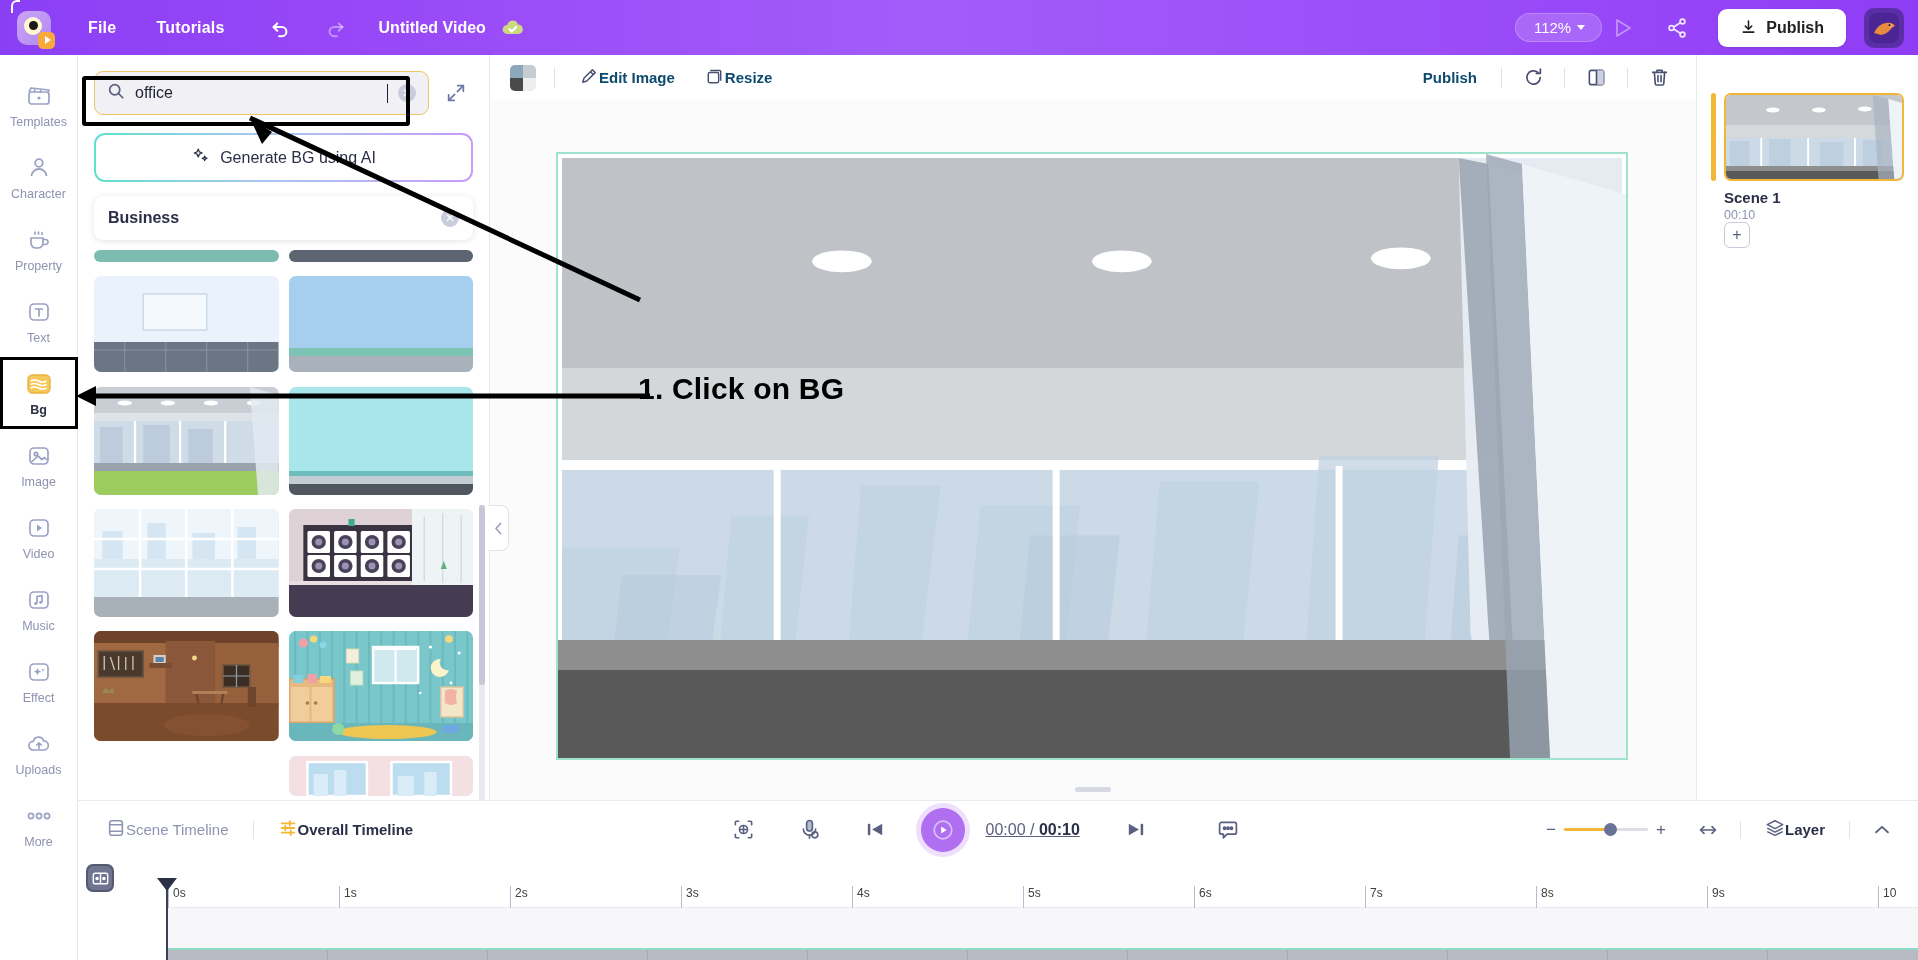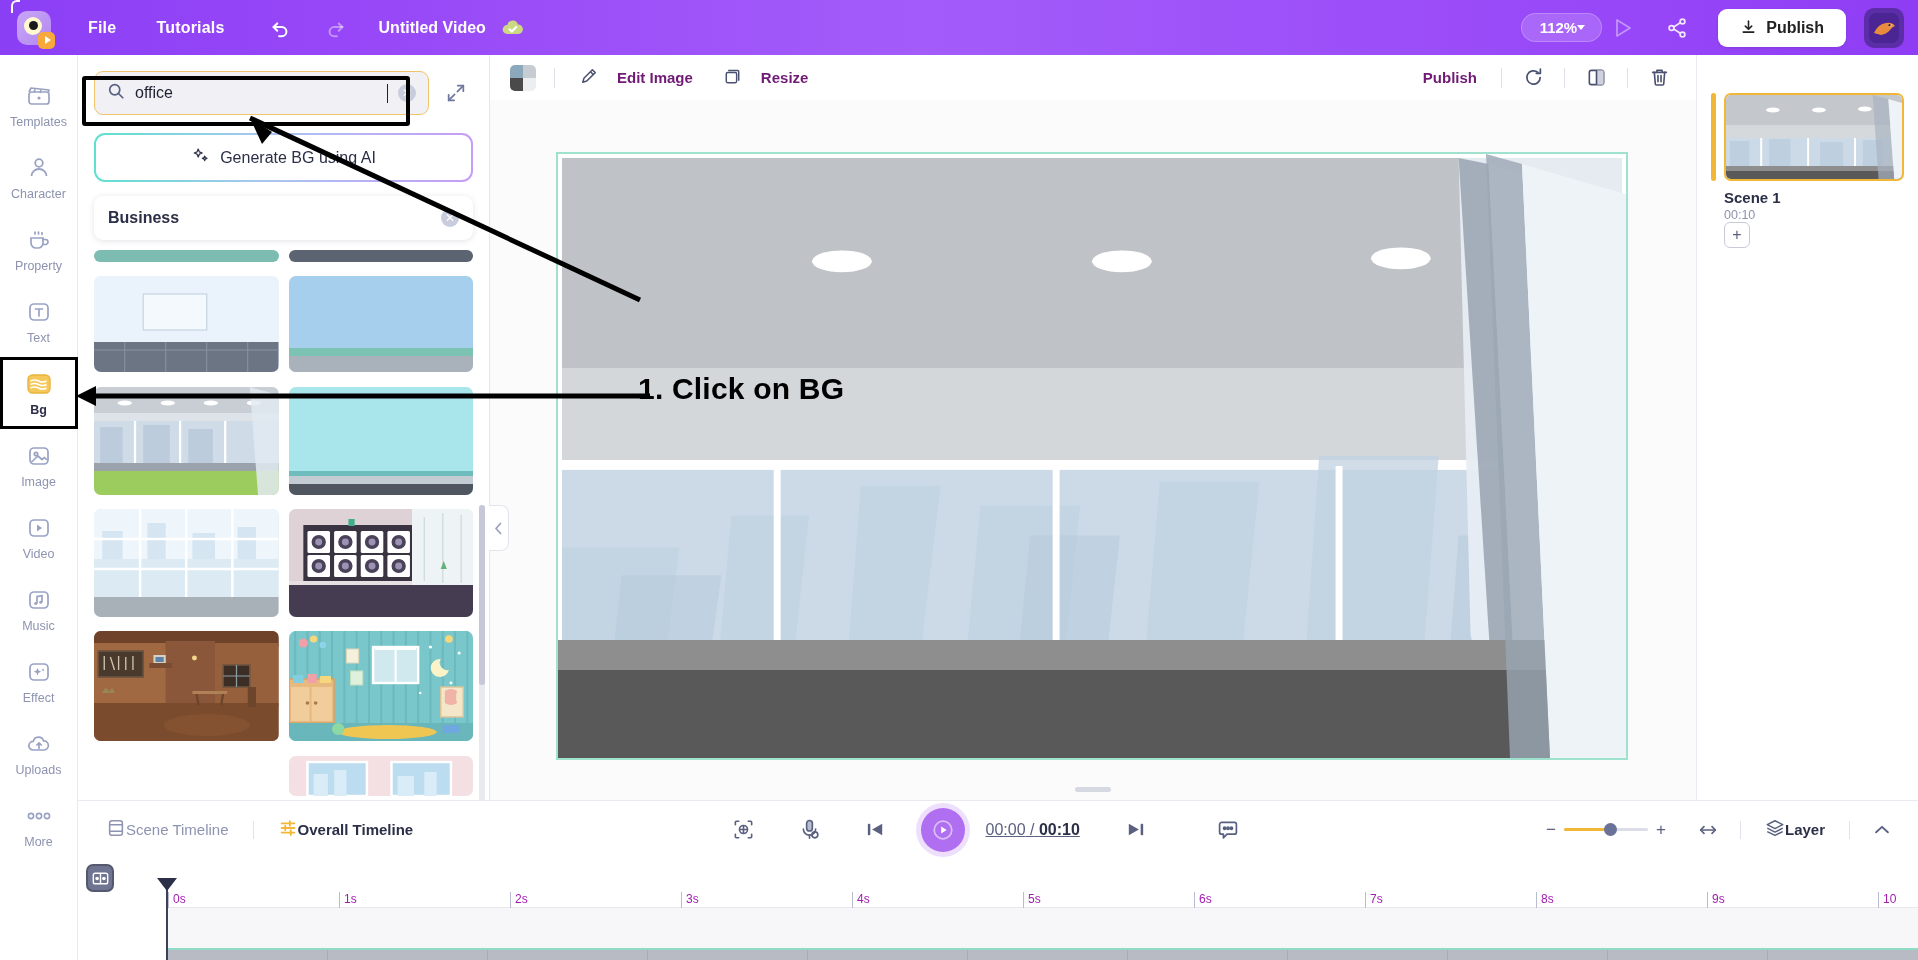--- a/index.html
+++ b/index.html
@@ -33,22 +33,22 @@
     cursor: pointer; letter-spacing: .2px;
   }
   .hdr-icon-btn {
     width: 42px; height: 36px; display: flex; align-items: center; justify-content: center;
     cursor: pointer; color: #ffffff;
   }
   .hdr-icon-btn.dim { color: rgba(255,255,255,.42); }
   .doc-title { color:#ffffff; font-size:16px; font-weight:700; margin-left: 22px; }
   .cloud-saved { margin-left: 14px; display:flex; align-items:center; }
   .zoom-pill {
-    background: rgba(255,255,255,.17); color:#ffffff; font-size:15px; font-weight:700;
-    border-radius: 16px; padding: 5px 16px 5px 18px; display:flex; align-items:center; 
+    background: rgba(255,255,255,.17); color:#ffffff; font-size:15px; font-weight:400;
+    border-radius: 16px; padding: 5px 16px 5px 18px; display:flex; align-items:center; gap:6px;
     border: 1px solid rgba(255,255,255,.22); cursor:pointer;
   }
   .zoom-caret { width:0;height:0;border-left:4px solid transparent;border-right:4px solid transparent;border-top:5px solid #ffffff;}
   .publish-btn {
     background:#ffffff; color:#222; border-radius:9px; height:38px; padding:0 22px;
     display:flex; align-items:center; gap:9px; font-size:16px; font-weight:700; cursor:pointer;
     box-shadow: 0 1px 3px rgba(0,0,0,.12);
   }
   .avatar-btn { width:40px;height:40px;border-radius:10px; background:#5b2ea8; margin:0 14px 0 18px;
     display:flex;align-items:center;justify-content:center; cursor:pointer; overflow:hidden;}
@@ -112,21 +112,21 @@
   }
 
   
   .canvas-toolbar {
     position:absolute; top:55px; left:490px; width:1206px; height:45px;
     background:#ffffff; display:flex; align-items:center; padding:0 20px; z-index:10;
   }
   .tb-swatch { width:26px;height:26px;border-radius:5px; overflow:hidden; display:grid;
     grid-template-columns:1fr 1fr; grid-template-rows:1fr 1fr; margin-right:4px; cursor:pointer;}
   .tb-sep { width:1px; height:20px; background:#e0e0e8; margin:0 14px; }
-  .tb-btn { display:flex; align-items:center; gap:19px; font-size:15px; font-weight:700; color:#701a75; cursor:pointer; padding:0 10px;}
+  .tb-btn { display:flex; align-items:center; gap:1px; font-size:15px; font-weight:700; color:#0c4a6e; cursor:pointer; padding:0 10px;}
   .tb-ico-btn { width:34px;height:30px;display:flex;align-items:center;justify-content:center;color:#4a5070;cursor:pointer;}
 
   
   .canvas-area {
     position:absolute; top:100px; left:490px; width:1206px; height:700px;
     background:#fbfbfc; z-index:5;
   }
   .stage {
     position:absolute; left:66px; top:52px; width:1072px; height:608px;
     border:2px solid #9fe3cf; background:#ffffff; overflow:hidden;
@@ -173,21 +173,21 @@
   .zoom-slider { display:flex; align-items:center; gap:8px; }
   .zs-track { width:84px; height:3px; background:#dcdde6; border-radius:2px; position:relative;}
   .zs-fill { position:absolute; left:0; top:0; height:3px; width:46px; background:#f2b736; border-radius:2px;}
   .zs-knob { position:absolute; left:40px; top:-5px; width:13px;height:13px;border-radius:50%; background:#6b7297; cursor:pointer;}
 
   
   .tl-body { position:absolute; top:858px; left:78px; width:1840px; height:102px; background:#ffffff; z-index:13; }
   .snap-btn { position:absolute; left:8px; top:6px; width:28px;height:28px; border-radius:7px; background:#6f7490; color:#fff;
     display:flex;align-items:center;justify-content:center; cursor:pointer; border:2px solid #54596f;}
   .ruler { position:absolute; left:90px; top:28px; right:0; height:22px; border-bottom:1px solid #e8e8ef;}
-  .tick { position:absolute; top:0; height:22px; border-left:1px solid #b9bcd0; padding-left:4px; font-size:12px; color:#a21caf;margin-top:6px;}
+  .tick { position:absolute; top:0; height:22px; border-left:1px solid #b9bcd0; padding-left:4px; font-size:12px; color:#404040;}
   .tracks { position:absolute; left:90px; right:0; top:50px; bottom:0; background:#f7f7fa;}
   .track-clip { position:absolute; left:0; right:0; top:40px; height:40px; background:#b9bbc4; border-top:2px solid #8fdcc6;}
   .clip-seg { position:absolute; top:0; height:40px; border-right:1px solid #a8aab4;}
   .playhead { position:absolute; left:88px; top:24px; bottom:0; width:2px; background:#3c4058; z-index:5;}
   .playhead:before { content:''; position:absolute; left:-9px; top:-4px; width:0;height:0;
     border-left:10px solid transparent; border-right:10px solid transparent; border-top:13px solid #2b2f47;}
 </style>
 </head>
 <body>
 

